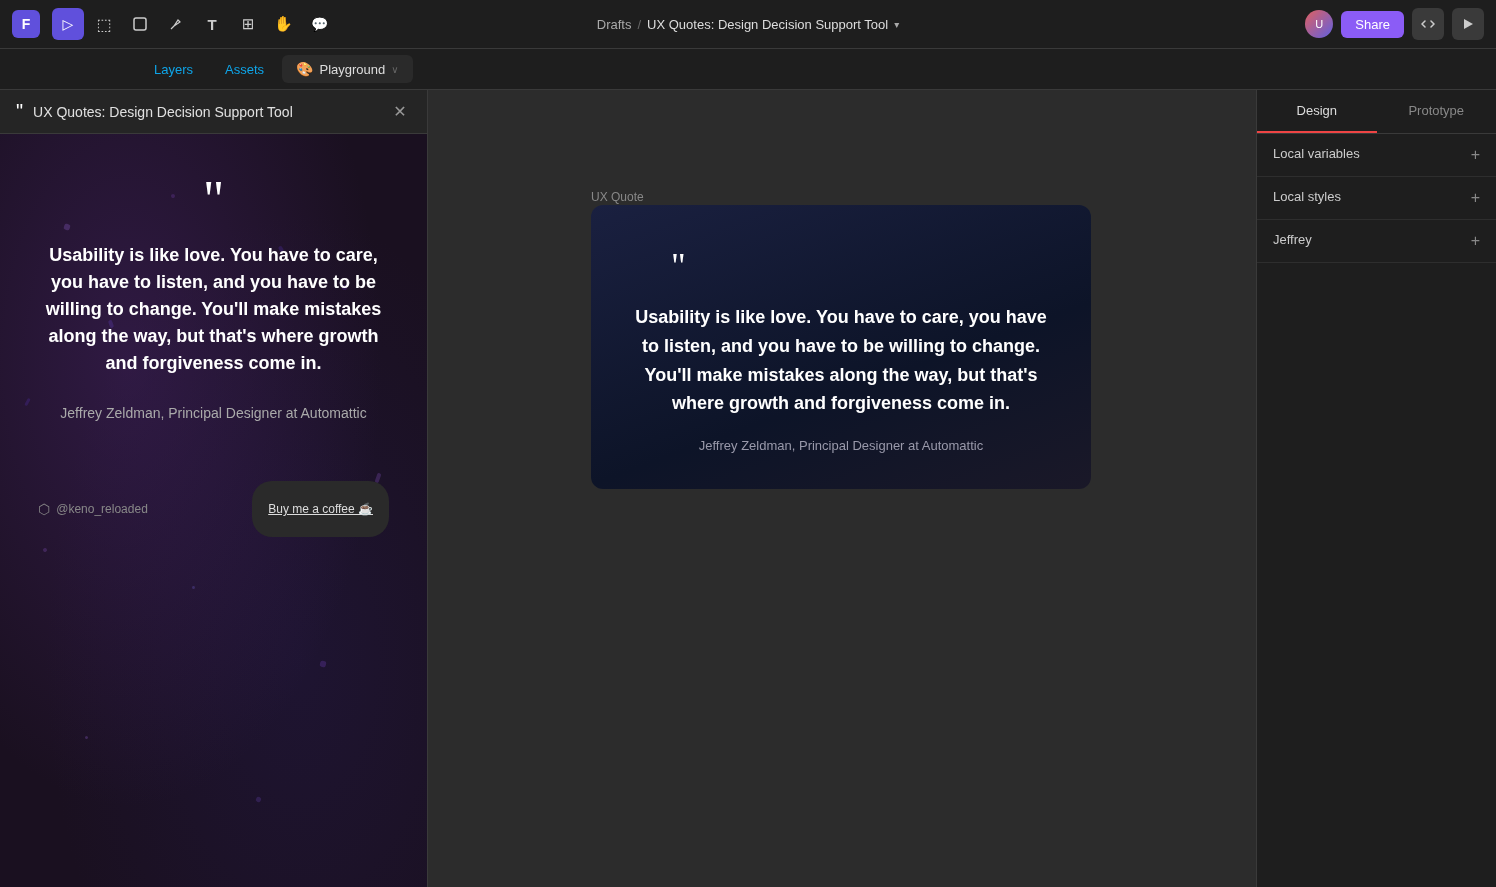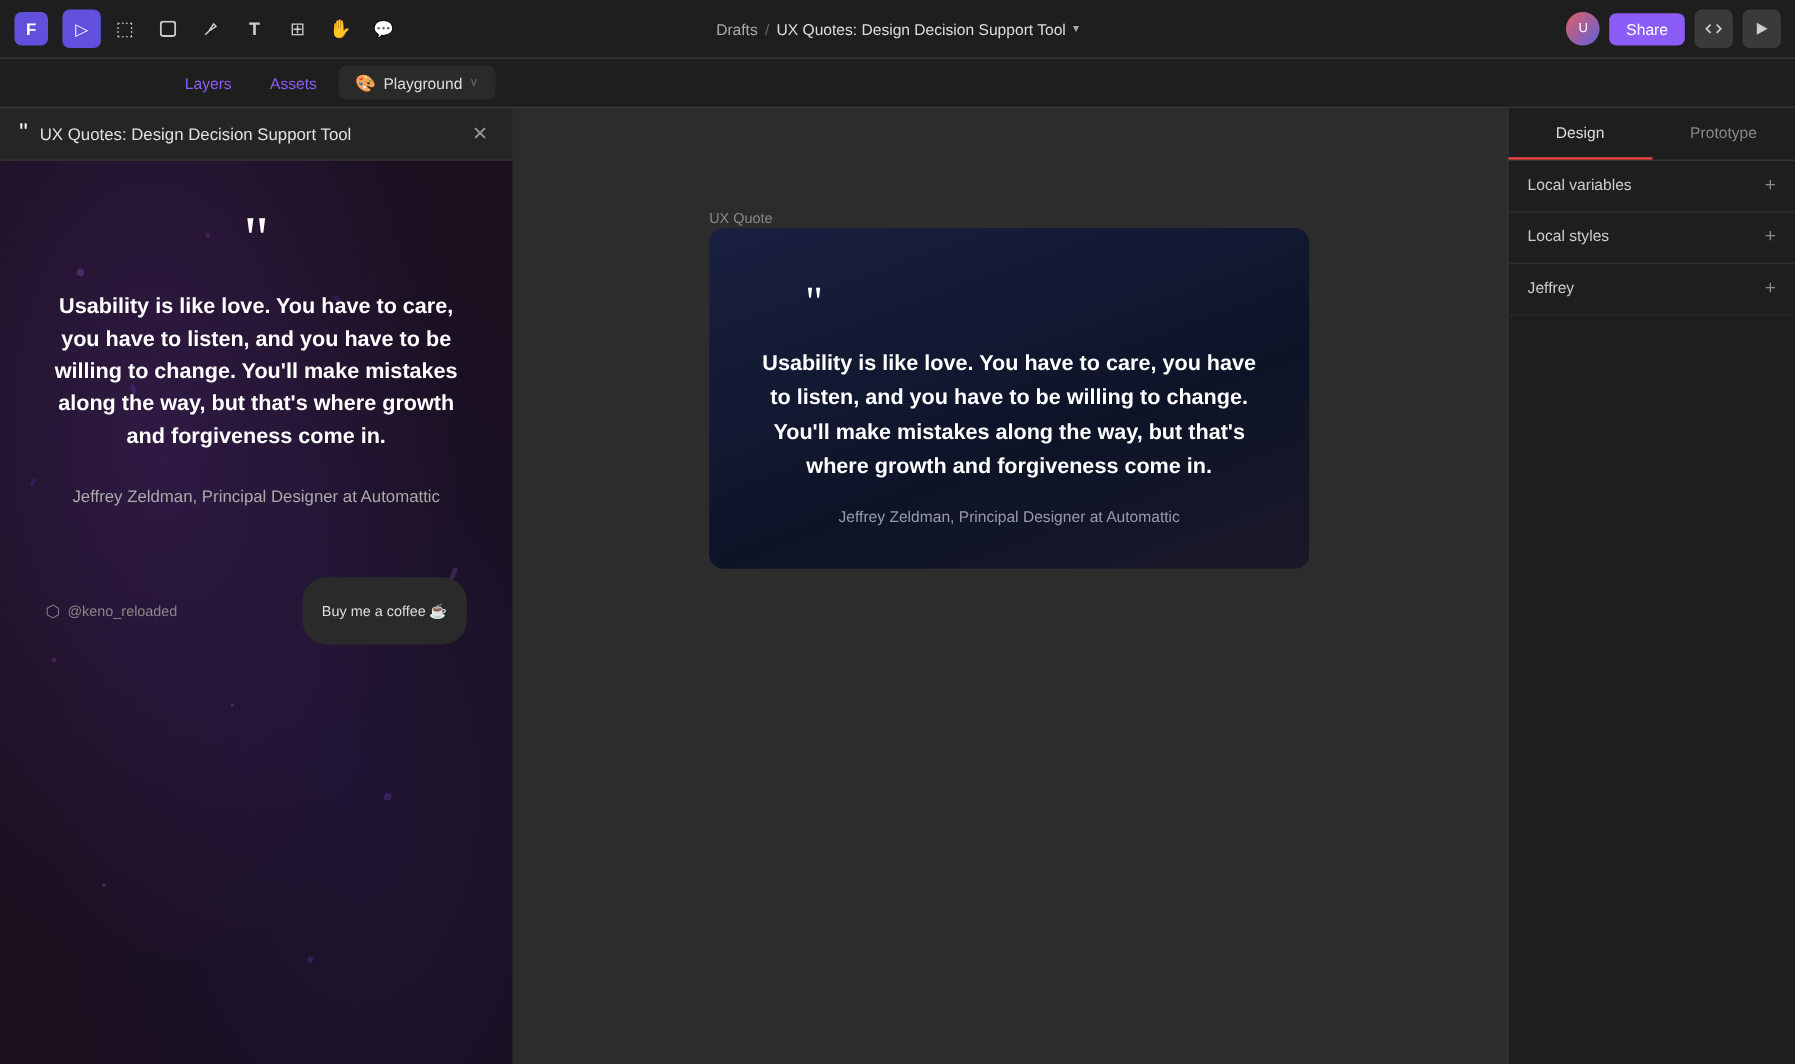--- a/index.html
+++ b/index.html
@@ -81,21 +81,21 @@
       background: #1e1e1e;
       display: flex;
       align-items: center;
       padding: 0 140px;
       border-bottom: 1px solid #3a3a3a;
       flex-shrink: 0;
       gap: 4px;
     }
     .tab-item {
       padding: 6px 14px;
-      color: #8b5cf6; font-size: 13px;
+      color: #0ea5e9; font-size: 13px;
       cursor: pointer; border-radius: 6px;
       display: flex; align-items: center; gap: 6px;
     }
     .tab-item.active { color: #ddd; background: #2a2a2a; }
     .tab-emoji { font-size: 14px; }
 
     
     .main {
       display: flex;
       flex: 1;
@@ -193,29 +193,30 @@
       width: 100%; display: flex; align-items: center; justify-content: space-between;
       padding: 0 8px;
     }
     .creator-tag {
       color: #888; font-size: 12px; display: flex; align-items: center; gap: 6px;
     }
     .creator-icon { font-size: 14px; color: #888; }
     .coffee-btn {
       background: #2a2a2a; color: #ddd; font-size: 12px;
       padding: 21px 16px; border-radius: 20px; cursor: pointer;
-      display: flex; align-items: center; gap: 6px;
+      display: flex; align-items: center; gap: 6px; text-decoration: underline;
     }
 
     
     .canvas {
       flex: 1;
       background: #2c2c2c;
       position: relative;
       overflow: hidden;
+      margin-top: 15px;
     }
     .canvas-label {
       position: absolute; top: 85px; left: 163px;
       color: #888; font-size: 12px;
     }
     .canvas-card {
       position: absolute; top: 100px; left: 163px;
       width: 500px;
       background: linear-gradient(160deg, #1a2040 0%, #0d1428 60%, #1a1828 100%);
       border-radius: 12px;

